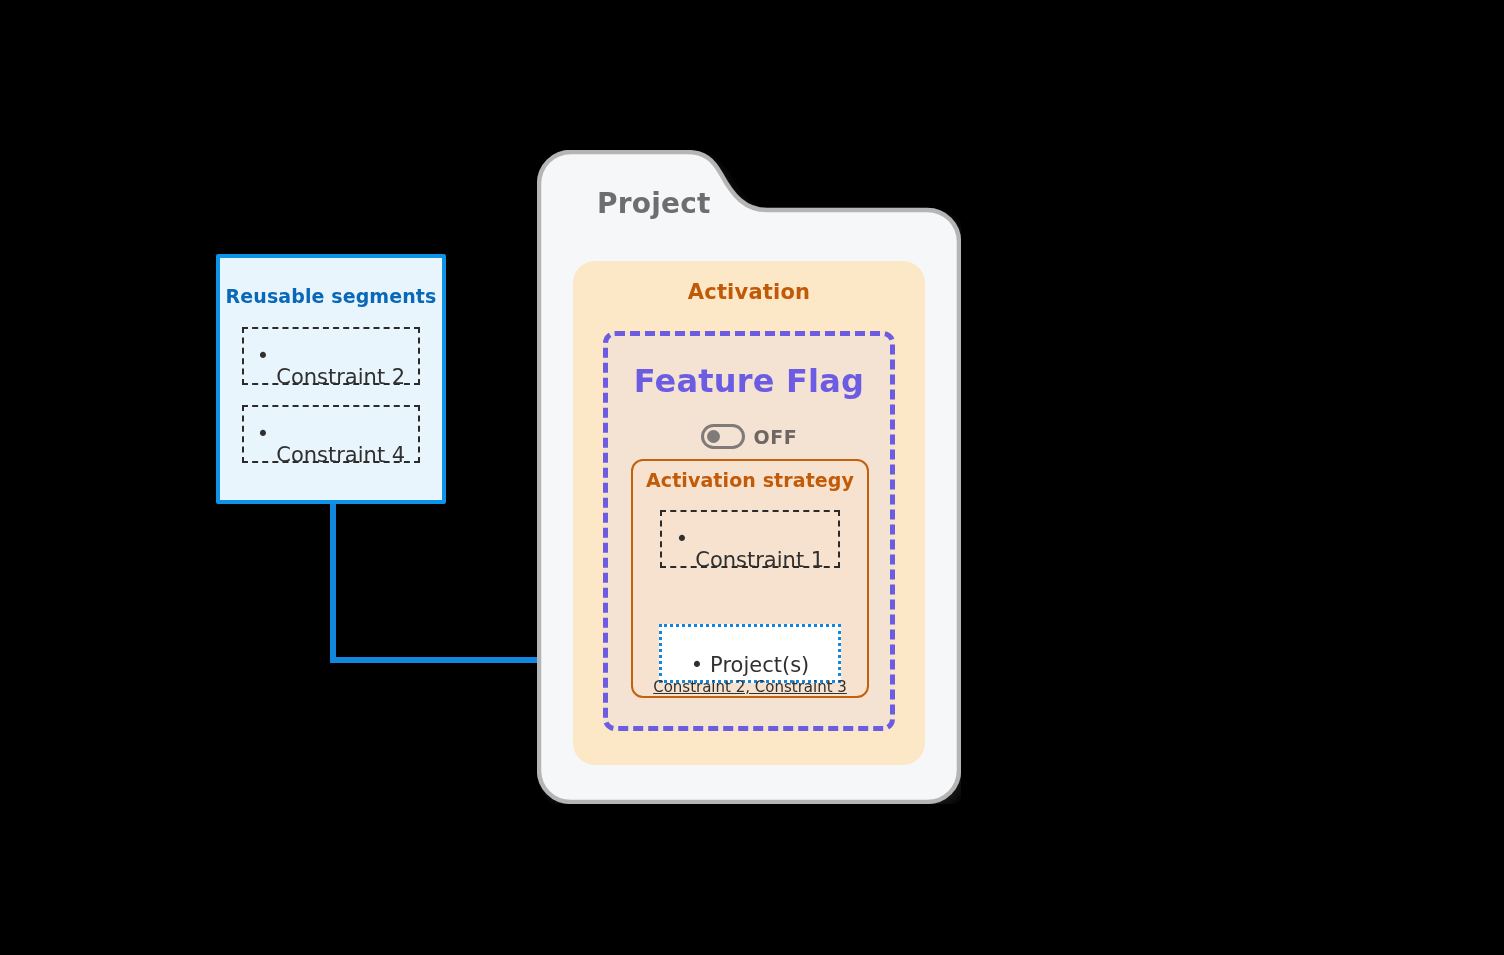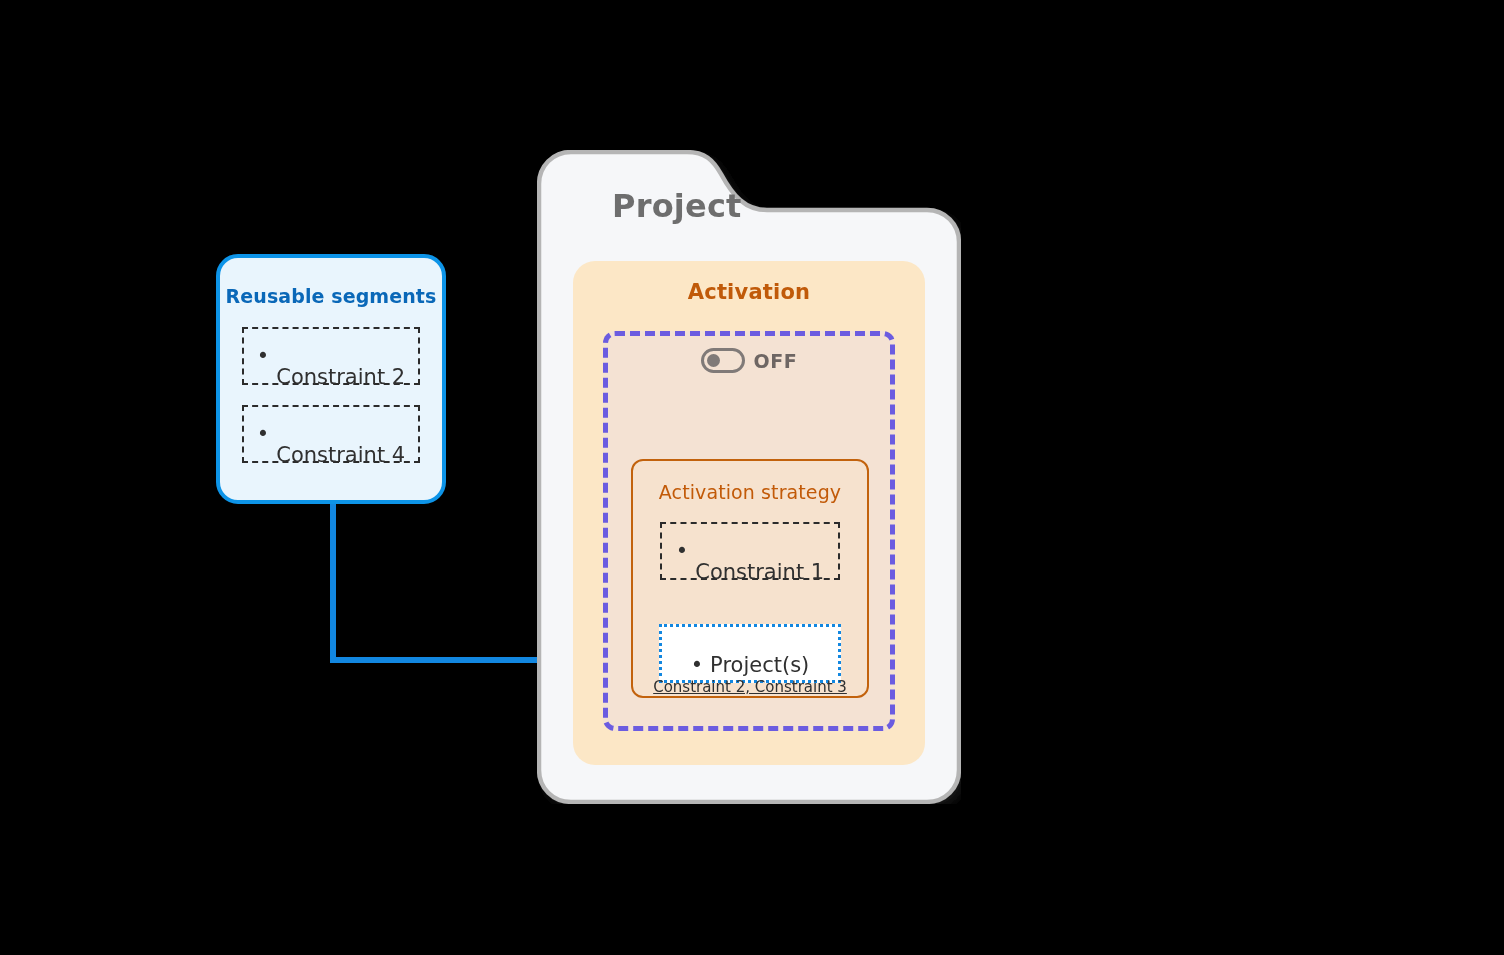--- a/index.html
+++ b/index.html
@@ -34,21 +34,21 @@
   
   #reusable-segments {
     position: absolute;
     left: 216px;
     top: 254px;
     width: 230px;
     height: 250px;
     box-sizing: border-box;
     background: #E9F5FD;
     border: 4px solid #0D94E8;
-    border-radius: 22px;
+    border-radius: 2px;
     z-index: 3;
   }
   #reusable-segments .card-title {
     text-align: center;
     color: #0A68B8;
     font-weight: bold;
     font-size: 19px;
     letter-spacing: 0.1px;
     margin-top: 27px;
   }
@@ -90,25 +90,24 @@
   #project-shape {
     position: absolute;
     left: 0; top: 0;
     width: 424px;
     height: 654px;
   }
   #project-title {
     position: absolute;
     left: 60px;
     top: 37px;
-    font-size: 32px;
+    font-size: 28px;
     font-weight: bold;
     color: #6E6E6E;
     letter-spacing: 0.2px;
-    margin-left: 15px;
   }
 
   
   #environment {
     position: absolute;
     left: 573px;
     top: 261px;
     width: 352px;
     height: 504px;
     box-sizing: border-box;
@@ -143,21 +142,21 @@
     color: #6C5CE4;
     font-weight: bold;
     font-size: 32px;
     margin-top: 26px;
     letter-spacing: 0.2px;
   }
   #toggle-row {
     display: flex;
     align-items: center;
     justify-content: center;
-    margin-top: 12px;
+    margin-top: 24px;
     gap: 9px;
   }
   #toggle-switch {
     width: 44px;
     height: 25px;
     box-sizing: border-box;
     border: 3px solid #807A78;
     border-radius: 13px;
     position: relative;
     background: transparent;
@@ -187,23 +186,23 @@
     height: 239px;
     box-sizing: border-box;
     background: #F6E2CE;
     border: 2px solid #C2620C;
     border-radius: 12px;
     z-index: 5;
   }
   #activation-strategy .as-title {
     text-align: center;
     color: #C25A08;
-    font-weight: normal;
+    font-weight: bold;
     font-size: 19px;
-    margin-top: 20px;
+    margin-top: 8px;
     letter-spacing: 0.1px;
   }
   #activation-strategy .dashed-item {
     width: 180px;
     height: 58px;
     margin-top: 19px;
   }
 
   
   #segments-box {
@@ -260,20 +259,21 @@
                C 2 16 16 2 34 2 Z" fill="#F6F7F9" stroke="#B5B5B5" stroke-width="4.5" filter="url(#cardShadow)"></path>
     </svg>
     <div id="project-title">Project</div>
   </div>
 
   <div id="environment">
     <div class="env-title">Activation</div>
   </div>
 
   <div id="feature-flag">
+    <div class="ff-title">Feature Flag</div>
     <div id="toggle-row">
       <div id="toggle-switch">
         <div id="toggle-knob"></div>
       </div>
       <div id="toggle-label">OFF</div>
     </div>
   </div>
 
   <div id="activation-strategy">
     <div class="as-title">Activation strategy</div>

